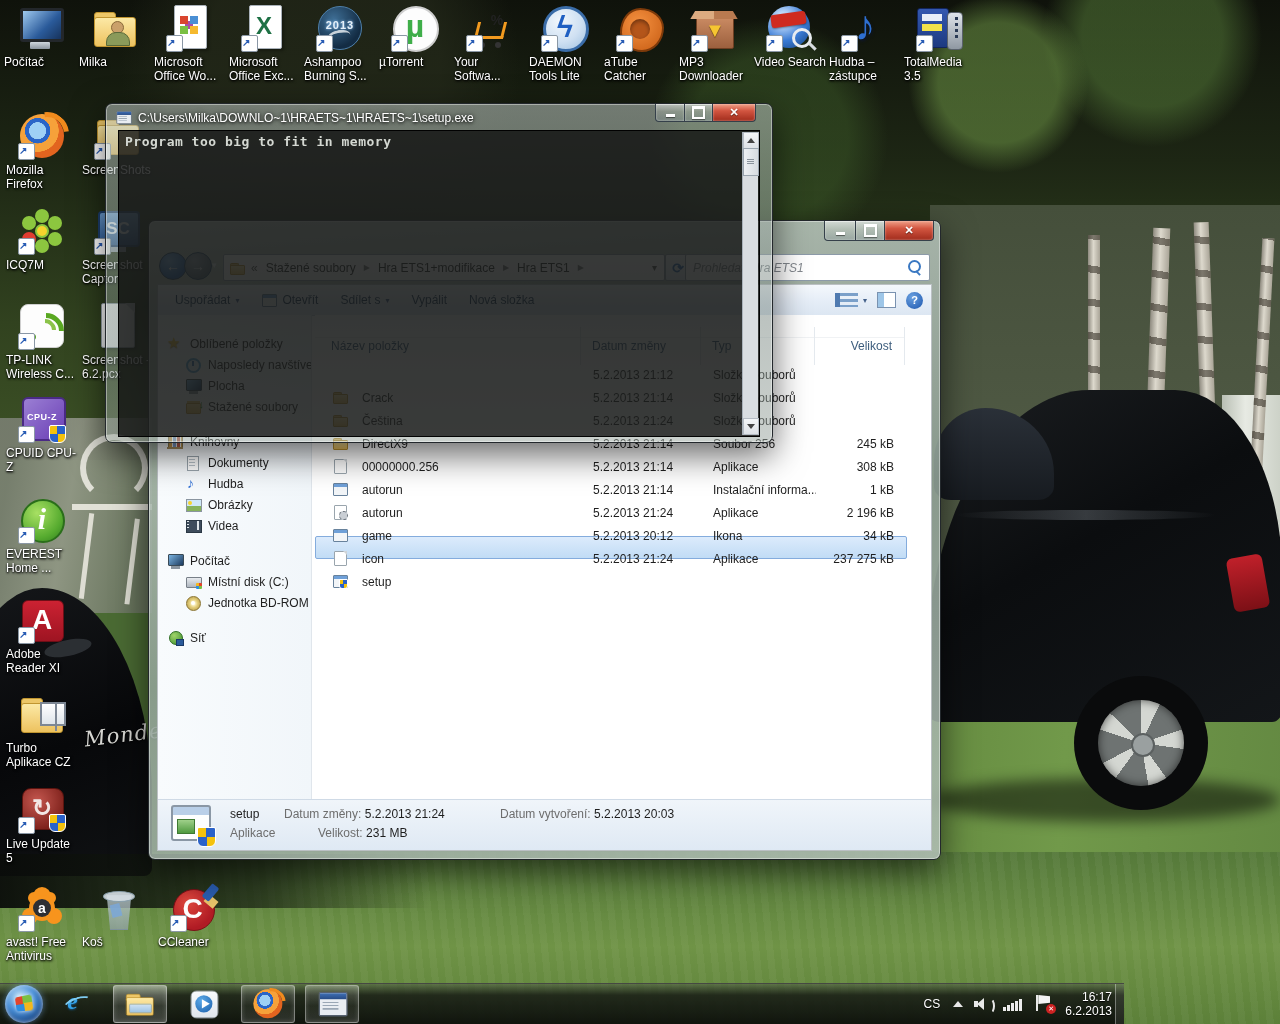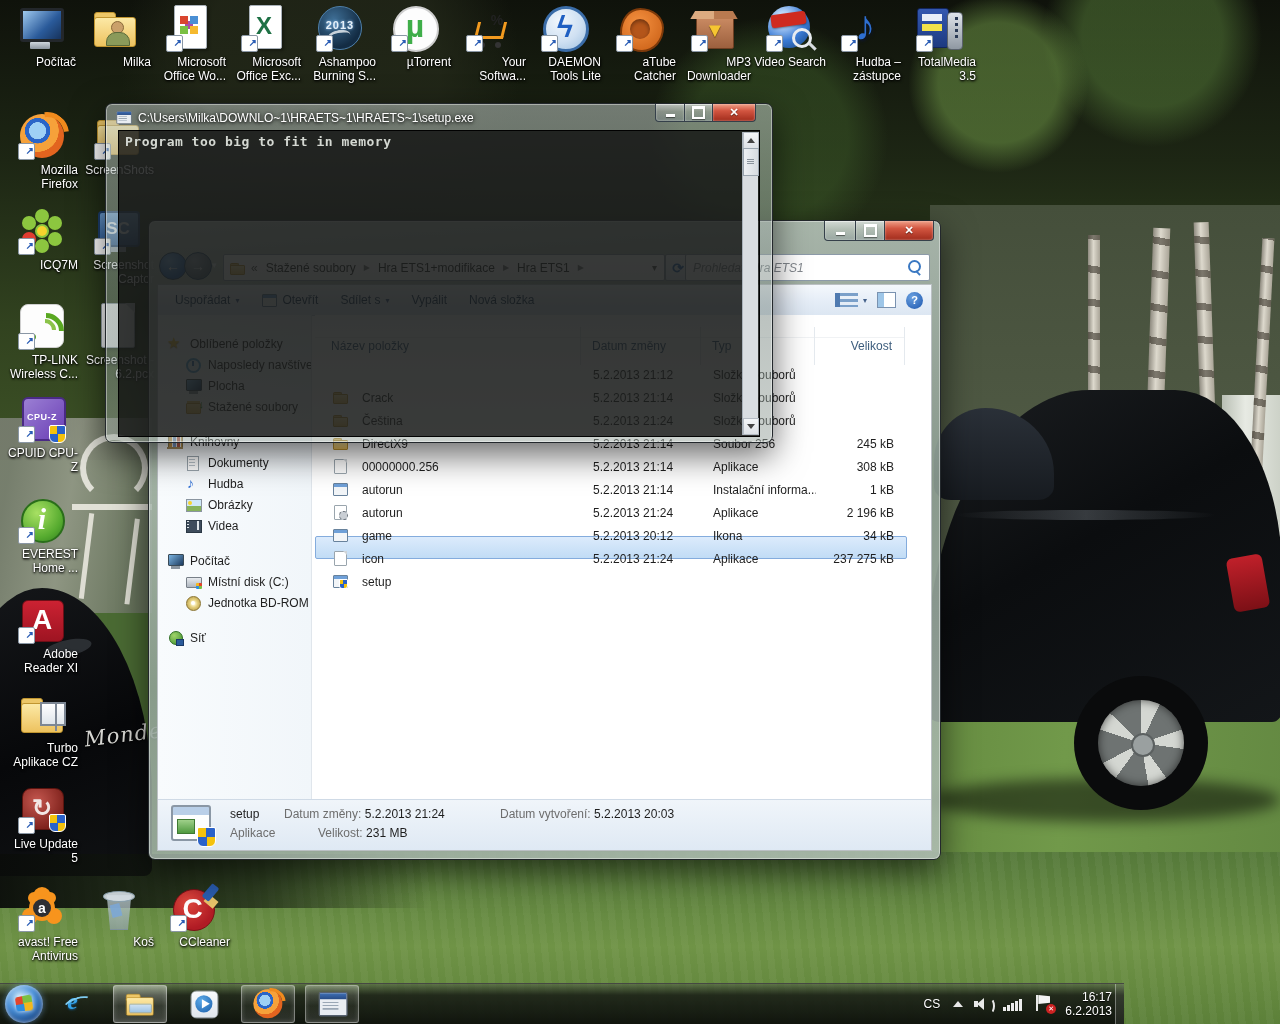--- a/index.html
+++ b/index.html
@@ -36,21 +36,21 @@
   .car-rear{position:absolute;left:926px;top:390px;width:356px;height:332px;background:linear-gradient(150deg,#1b1e21,#0b0d0f 45%,#131619);border-radius:46% 30% 10px 14px / 85% 55% 12px 14px;}
   .car-rear .glass{position:absolute;left:8px;top:18px;width:120px;height:92px;background:linear-gradient(#2a3038,#171b20);border-radius:60% 80% 20% 20%/80% 100% 20% 20%;}
   .car-rear .tail{position:absolute;right:16px;top:166px;width:36px;height:54px;background:linear-gradient(#c0202a,#7c1016);border-radius:6px;transform:rotate(-10deg);}
   .car-rear .hl{position:absolute;left:30px;top:120px;width:260px;height:10px;background:linear-gradient(90deg,transparent,rgba(180,190,200,.25),transparent);border-radius:50%;}
   .car-shadow{position:absolute;left:930px;top:778px;width:350px;height:44px;background:rgba(0,0,0,.5);border-radius:50%;filter:blur(7px);}
   .wheel{position:absolute;left:1074px;top:676px;width:134px;height:134px;background:#0a0b0c;border-radius:50%;}
   .wheel:before{content:"";position:absolute;left:24px;top:24px;width:86px;height:86px;border-radius:50%;background:repeating-conic-gradient(#d4d7d2 0 26deg,#6e7372 26deg 72deg);box-shadow:inset 0 0 10px rgba(0,0,0,.6);}
   .wheel:after{content:"";position:absolute;left:57px;top:57px;width:20px;height:20px;border-radius:50%;background:#9aa0a0;border:2px solid #5b6060;}
   
   #desktop-icons{position:absolute;inset:0;z-index:10;}
-  .dcell{position:absolute;width:72px;text-align:right;cursor:default;}
+  .dcell{position:absolute;width:72px;text-align:left;cursor:default;}
   .dicon{position:relative;width:48px;height:48px;margin:0 auto;}
   .dlabel{margin-top:3px;font-size:12px;line-height:14px;color:#fff;text-shadow:0 1px 2px #000,1px 1px 3px rgba(0,0,0,.95);}
   .sarrow{position:absolute;left:0;bottom:0;width:15px;height:15px;background:#fff;border:1px solid #8a97a5;border-radius:2px;z-index:5;}
   .sarrow:before{content:"\2197";position:absolute;inset:0;font-size:10px;line-height:14px;color:#2a5db5;font-weight:bold;}
   
   .ic{position:relative;width:48px;height:48px;display:block;}
   .ic .g{position:absolute;inset:0;display:flex;align-items:center;justify-content:center;font-weight:bold;z-index:3;}
   .ic .p1,.ic .p2{position:absolute;display:none;}
   [data-icon="computer-icon"]:before{content:"";position:absolute;left:4px;top:4px;width:38px;height:28px;background:linear-gradient(135deg,#9fc9ef,#2a5a9a 60%,#17335c);border:3px solid #23272b;border-radius:3px;}
   [data-icon="computer-icon"]:after{content:"";position:absolute;left:14px;top:38px;width:20px;height:7px;background:linear-gradient(#cfd6dd,#8a949e);border-radius:1px;}

